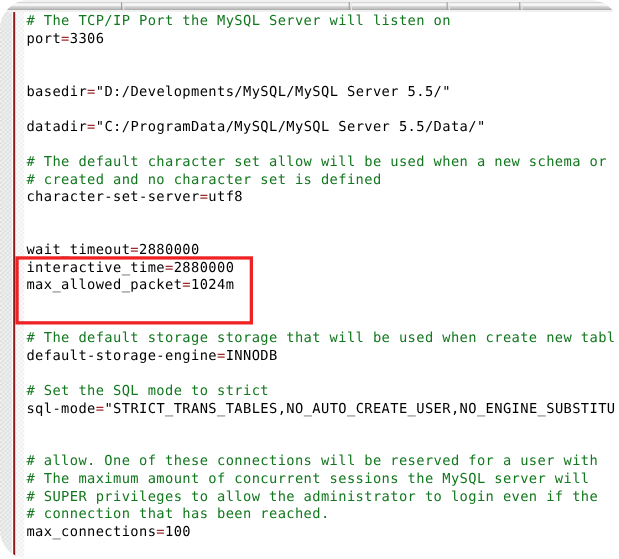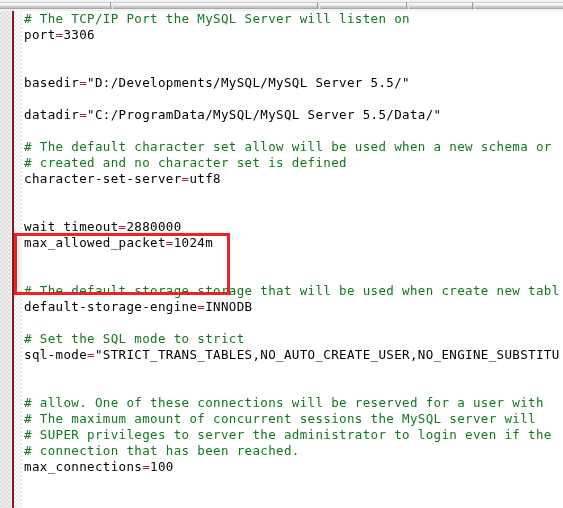--- a/index.html
+++ b/index.html
@@ -9,20 +9,21 @@
   }
   body {
     font-family: "DejaVu Sans Mono", "Liberation Mono", monospace;
   }
   #app {
     position: relative;
     width: 563px;
     height: 508px;
     overflow: hidden;
     background: #ffffff;
+    border-radius: 26px;
   }
 
   
   .topbar {
     position: absolute;
     top: 0; left: 0;
     width: 563px;
     height: 11px;
     background: #f1f1f1;
     box-sizing: border-box;
@@ -154,33 +155,34 @@
         <div class="line ">basedir<span class="op">=</span>"D:/Developments/MySQL/MySQL Server 5.5/"</div>
         <div class="line blank"></div>
         <div class="line ">datadir<span class="op">=</span>"C:/ProgramData/MySQL/MySQL Server 5.5/Data/"</div>
         <div class="line blank"></div>
         <div class="line comment"># The default character set allow will be used when a new schema or </div>
         <div class="line comment"># created and no character set is defined</div>
         <div class="line ">character-set-server<span class="op">=</span>utf8</div>
         <div class="line blank"></div>
         <div class="line blank"></div>
         <div class="line ">wait_timeout<span class="op">=</span>2880000</div>
+        <div class="line ">interactive_time<span class="op">=</span>2880000</div>
         <div class="line ">max_allowed_packet<span class="op">=</span>1024m</div>
         <div class="line blank"></div>
         <div class="line blank"></div>
         <div class="line comment"># The default storage storage that will be used when create new tabl</div>
         <div class="line ">default-storage-engine<span class="op">=</span>INNODB</div>
         <div class="line blank"></div>
         <div class="line comment"># Set the SQL mode to strict</div>
         <div class="line ">sql-mode<span class="op">=</span>"STRICT_TRANS_TABLES,NO_AUTO_CREATE_USER,NO_ENGINE_SUBSTITU</div>
         <div class="line blank"></div>
         <div class="line blank"></div>
         <div class="line comment"># allow. One of these connections will be reserved for a user with</div>
         <div class="line comment"># The maximum amount of concurrent sessions the MySQL server will</div>
-        <div class="line comment"># SUPER privileges to server the administrator to login even if the</div>
+        <div class="line comment"># SUPER privileges to allow the administrator to login even if the</div>
         <div class="line comment"># connection that has been reached.</div>
         <div class="line ">max_connections<span class="op">=</span>100</div>
       </div>
 
     <div class="annot-box"></div>
 
   </div>
 </div>
 
 </body></html>

